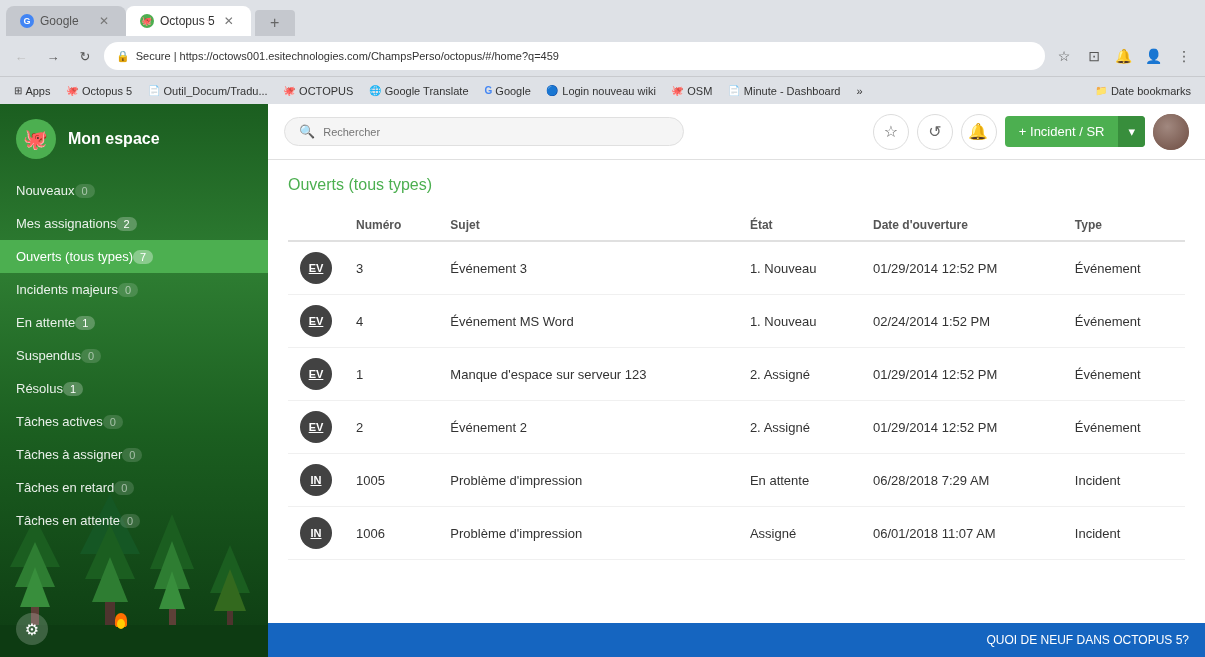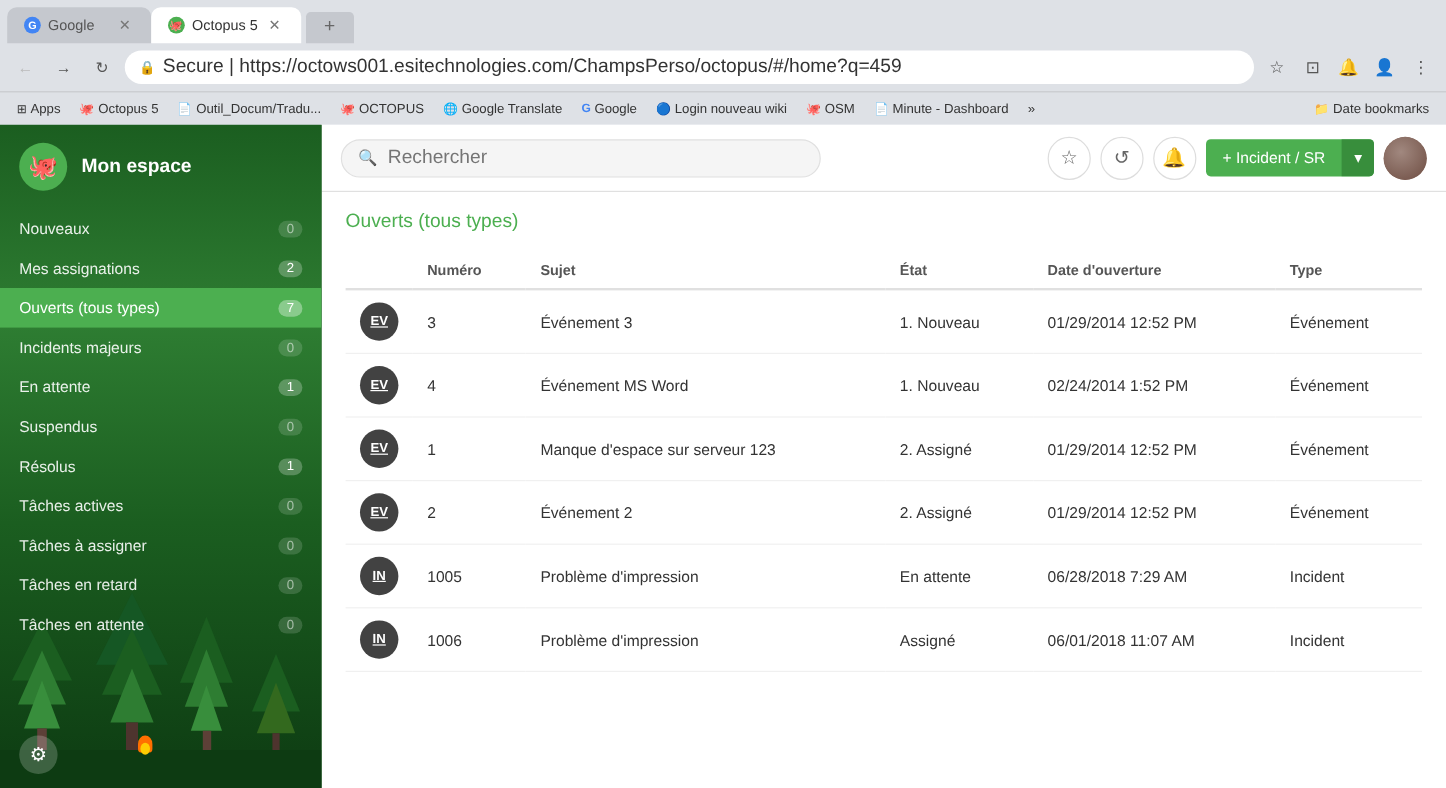--- a/index.html
+++ b/index.html
@@ -14,21 +14,21 @@
     .tab-favicon { width: 14px; height: 14px; border-radius: 50%; display: inline-flex; align-items: center; justify-content: center; font-size: 10px; }
     .tab-favicon.google { background: #4285f4; color: white; font-weight: bold; font-size: 9px; }
     .tab-favicon.octopus { background: #2e7d32; border-radius: 50%; width: 14px; height: 14px; }
     .tab-close { margin-left: auto; font-size: 12px; color: #777; cursor: pointer; width: 16px; height: 16px; display: flex; align-items: center; justify-content: center; border-radius: 50%; }
 
     .browser-nav { display: flex; align-items: center; gap: 6px; padding: 4px 8px; background: #dee1e6; height: 40px; }
     .nav-btn { width: 26px; height: 26px; border-radius: 50%; display: flex; align-items: center; justify-content: center; cursor: pointer; font-size: 13px; color: #555; background: none; border: none; }
     .nav-btn.disabled { color: #bbb; cursor: default; }
     .address-bar { flex: 1; display: flex; align-items: center; background: white; border-radius: 20px; padding: 4px 12px; font-size: 12px; color: #333; height: 28px; gap: 6px; }
     .address-bar .lock-icon { color: #2e7d32; font-size: 11px; }
-    .address-text { color: #333; font-size: 16px; flex: 1; }
+    .address-text { color: #333; font-size: 11px; flex: 1; }
     .nav-icons { display: flex; gap: 4px; }
     .nav-icon-btn { width: 26px; height: 26px; display: flex; align-items: center; justify-content: center; cursor: pointer; border-radius: 50%; font-size: 14px; color: #555; }
 
     .bookmarks-bar { display: flex; align-items: center; gap: 4px; padding: 3px 8px; background: #dee1e6; height: 28px; font-size: 11px; overflow: hidden; border-top: 1px solid #c8cace; }
     .bookmark-item { display: flex; align-items: center; gap: 3px; padding: 2px 6px; border-radius: 3px; cursor: pointer; white-space: nowrap; color: #333; }
 
     
     .app-container { display: flex; width: 1205px; height: 553px; }
 
     
@@ -39,36 +39,36 @@
     .forest-scene { position: absolute; bottom: 0; left: 0; right: 0; height: 200px; z-index: 0; overflow: hidden; }
 
     .sidebar-content { position: relative; z-index: 1; display: flex; flex-direction: column; height: 100%; }
 
     .sidebar-header { display: flex; align-items: center; padding: 15px 16px; gap: 12px; }
     .octopus-logo { width: 40px; height: 40px; background: #4caf50; border-radius: 50%; display: flex; align-items: center; justify-content: center; font-size: 20px; color: white; flex-shrink: 0; }
     .mon-espace { color: white; font-size: 16px; font-weight: 600; }
 
     .sidebar-nav { flex: 1; overflow-y: auto; padding-bottom: 8px; }
     .sidebar-nav::-webkit-scrollbar { display: none; }
-    .nav-item { display: flex; align-items: center; justify-content: space-between; padding: 9px 16px; cursor: pointer; color: rgba(255,255,255,0.9); font-size: 13px; transition: background 0.15s; }
+    .nav-item { display: flex; align-items: center; padding: 9px 16px; cursor: pointer; color: rgba(255,255,255,0.9); font-size: 13px; transition: background 0.15s; }
     .nav-item.active { background: #4caf50; color: white; font-weight: 500; }
     .nav-item .badge { background: rgba(255,255,255,0.25); color: white; border-radius: 10px; padding: 1px 7px; font-size: 11px; min-width: 20px; text-align: center; }
     .nav-item.active .badge { background: rgba(255,255,255,0.35); }
     .nav-item .badge-zero { opacity: 0.6; }
 
     .sidebar-footer { padding: 12px 16px; }
     .settings-btn { width: 32px; height: 32px; background: rgba(255,255,255,0.2); border-radius: 50%; display: flex; align-items: center; justify-content: center; cursor: pointer; color: white; font-size: 16px; }
 
     
     .main-content { flex: 1; background: white; display: flex; flex-direction: column; }
 
     
     .top-bar { display: flex; align-items: center; padding: 10px 16px; gap: 12px; border-bottom: 1px solid #e0e0e0; background: white; height: 56px; }
     .search-box { flex: 1; max-width: 400px; display: flex; align-items: center; gap: 8px; background: #f5f5f5; border: 1px solid #e0e0e0; border-radius: 20px; padding: 6px 14px; }
-    .search-box input { border: none; background: transparent; outline: none; font-size: 16px; color: #333; width: 100%; }
+    .search-box input { border: none; background: transparent; outline: none; font-size: 11px; color: #333; width: 100%; }
     .search-icon { color: #aaa; font-size: 13px; }
     .top-actions { display: flex; align-items: center; gap: 8px; margin-left: auto; }
     .icon-btn { width: 36px; height: 36px; border-radius: 50%; border: 1px solid #ddd; display: flex; align-items: center; justify-content: center; cursor: pointer; color: #666; font-size: 16px; background: white; }
     .incident-btn { display: flex; align-items: center; background: #4caf50; color: white; border: none; border-radius: 4px; cursor: pointer; font-size: 13px; font-weight: 500; overflow: hidden; }
     .incident-btn-main { padding: 8px 14px; }
     .incident-btn-arrow { padding: 8px 10px; background: #388e3c; height: 100%; display: flex; align-items: center; }
     .avatar { width: 36px; height: 36px; border-radius: 50%; background: #8d6e63; overflow: hidden; display: flex; align-items: center; justify-content: center; cursor: pointer; }
     .avatar-img { width: 100%; height: 100%; background: radial-gradient(circle at 40% 35%, #a1887f, #6d4c41); border-radius: 50%; }
 
     
@@ -373,14 +373,17 @@
     <td>1006</td>
     <td>Problème d'impression</td>
     <td>Assigné</td>
     <td>06/01/2018 11:07 AM</td>
     <td>Incident</td>
   </tr>
           </tbody>
       </table>
     </div>
 
+    <div class="bottom-bar">
+      <span>QUOI DE NEUF DANS OCTOPUS 5?</span>
+    </div>
   </div>
 </div>
 
 </body></html>

